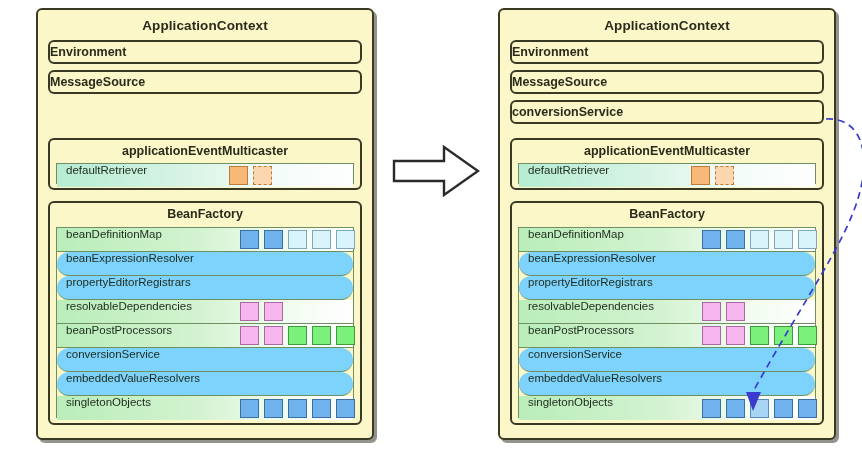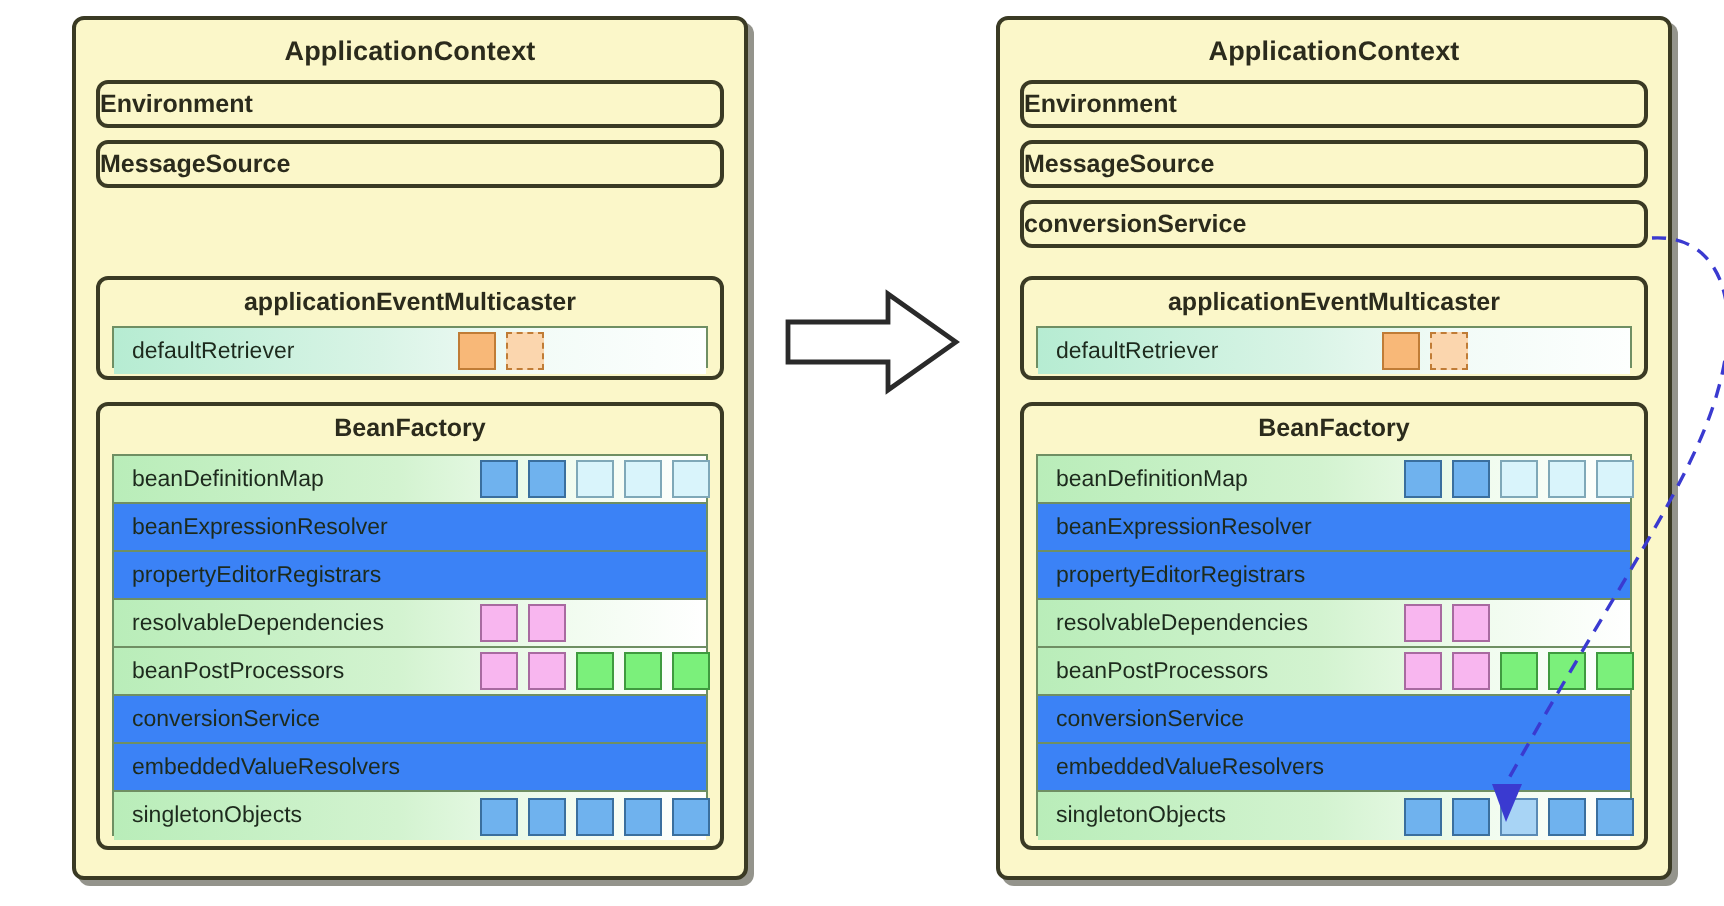--- a/index.html
+++ b/index.html
@@ -30,23 +30,23 @@
          box-sizing:border-box;}
   .group-title{height:22px;line-height:22px;text-align:center;
                font-size:12.5px;font-weight:bold;color:#2b2b1c;}
 
   
   .rows{position:absolute;left:6px;right:6px;top:24px;bottom:5px;
         border:1px solid #6f8f63;box-sizing:border-box;}
   .row{position:relative;height:24px;box-sizing:border-box;
        border-bottom:1px solid #6f8f63;
        background:linear-gradient(to right,#b9edb9 0%,#d3f3d0 48%,#eefbec 72%,#ffffff 100%);
-       display:flex;align-items:center;}
+       display:flex;align-items:flex-start;}
   .row:last-child{border-bottom:none;}
-  .row.plain{background:#3b82f6;}
+  .row.plain{background:#7dd3fc;border-radius:12px;}
   .row-label{padding-left:9px;font-size:11.5px;color:#1d2a1d;white-space:nowrap;}
 
   
   .row.mint{background:linear-gradient(to right,#b6ecd2 0%,#d9f4e6 45%,#f2fbf7 70%,#fdfffe 100%);
             border-bottom:none;height:23px;}
 
   
   .slots{position:absolute;top:0;bottom:0;display:flex;align-items:center;gap:5px;}
   .slot{width:19px;height:19px;box-sizing:border-box;border:1.5px solid #5a6a78;}
   .slot.blue       {background:#6fb2ee;border-color:#3a6f9e;}

